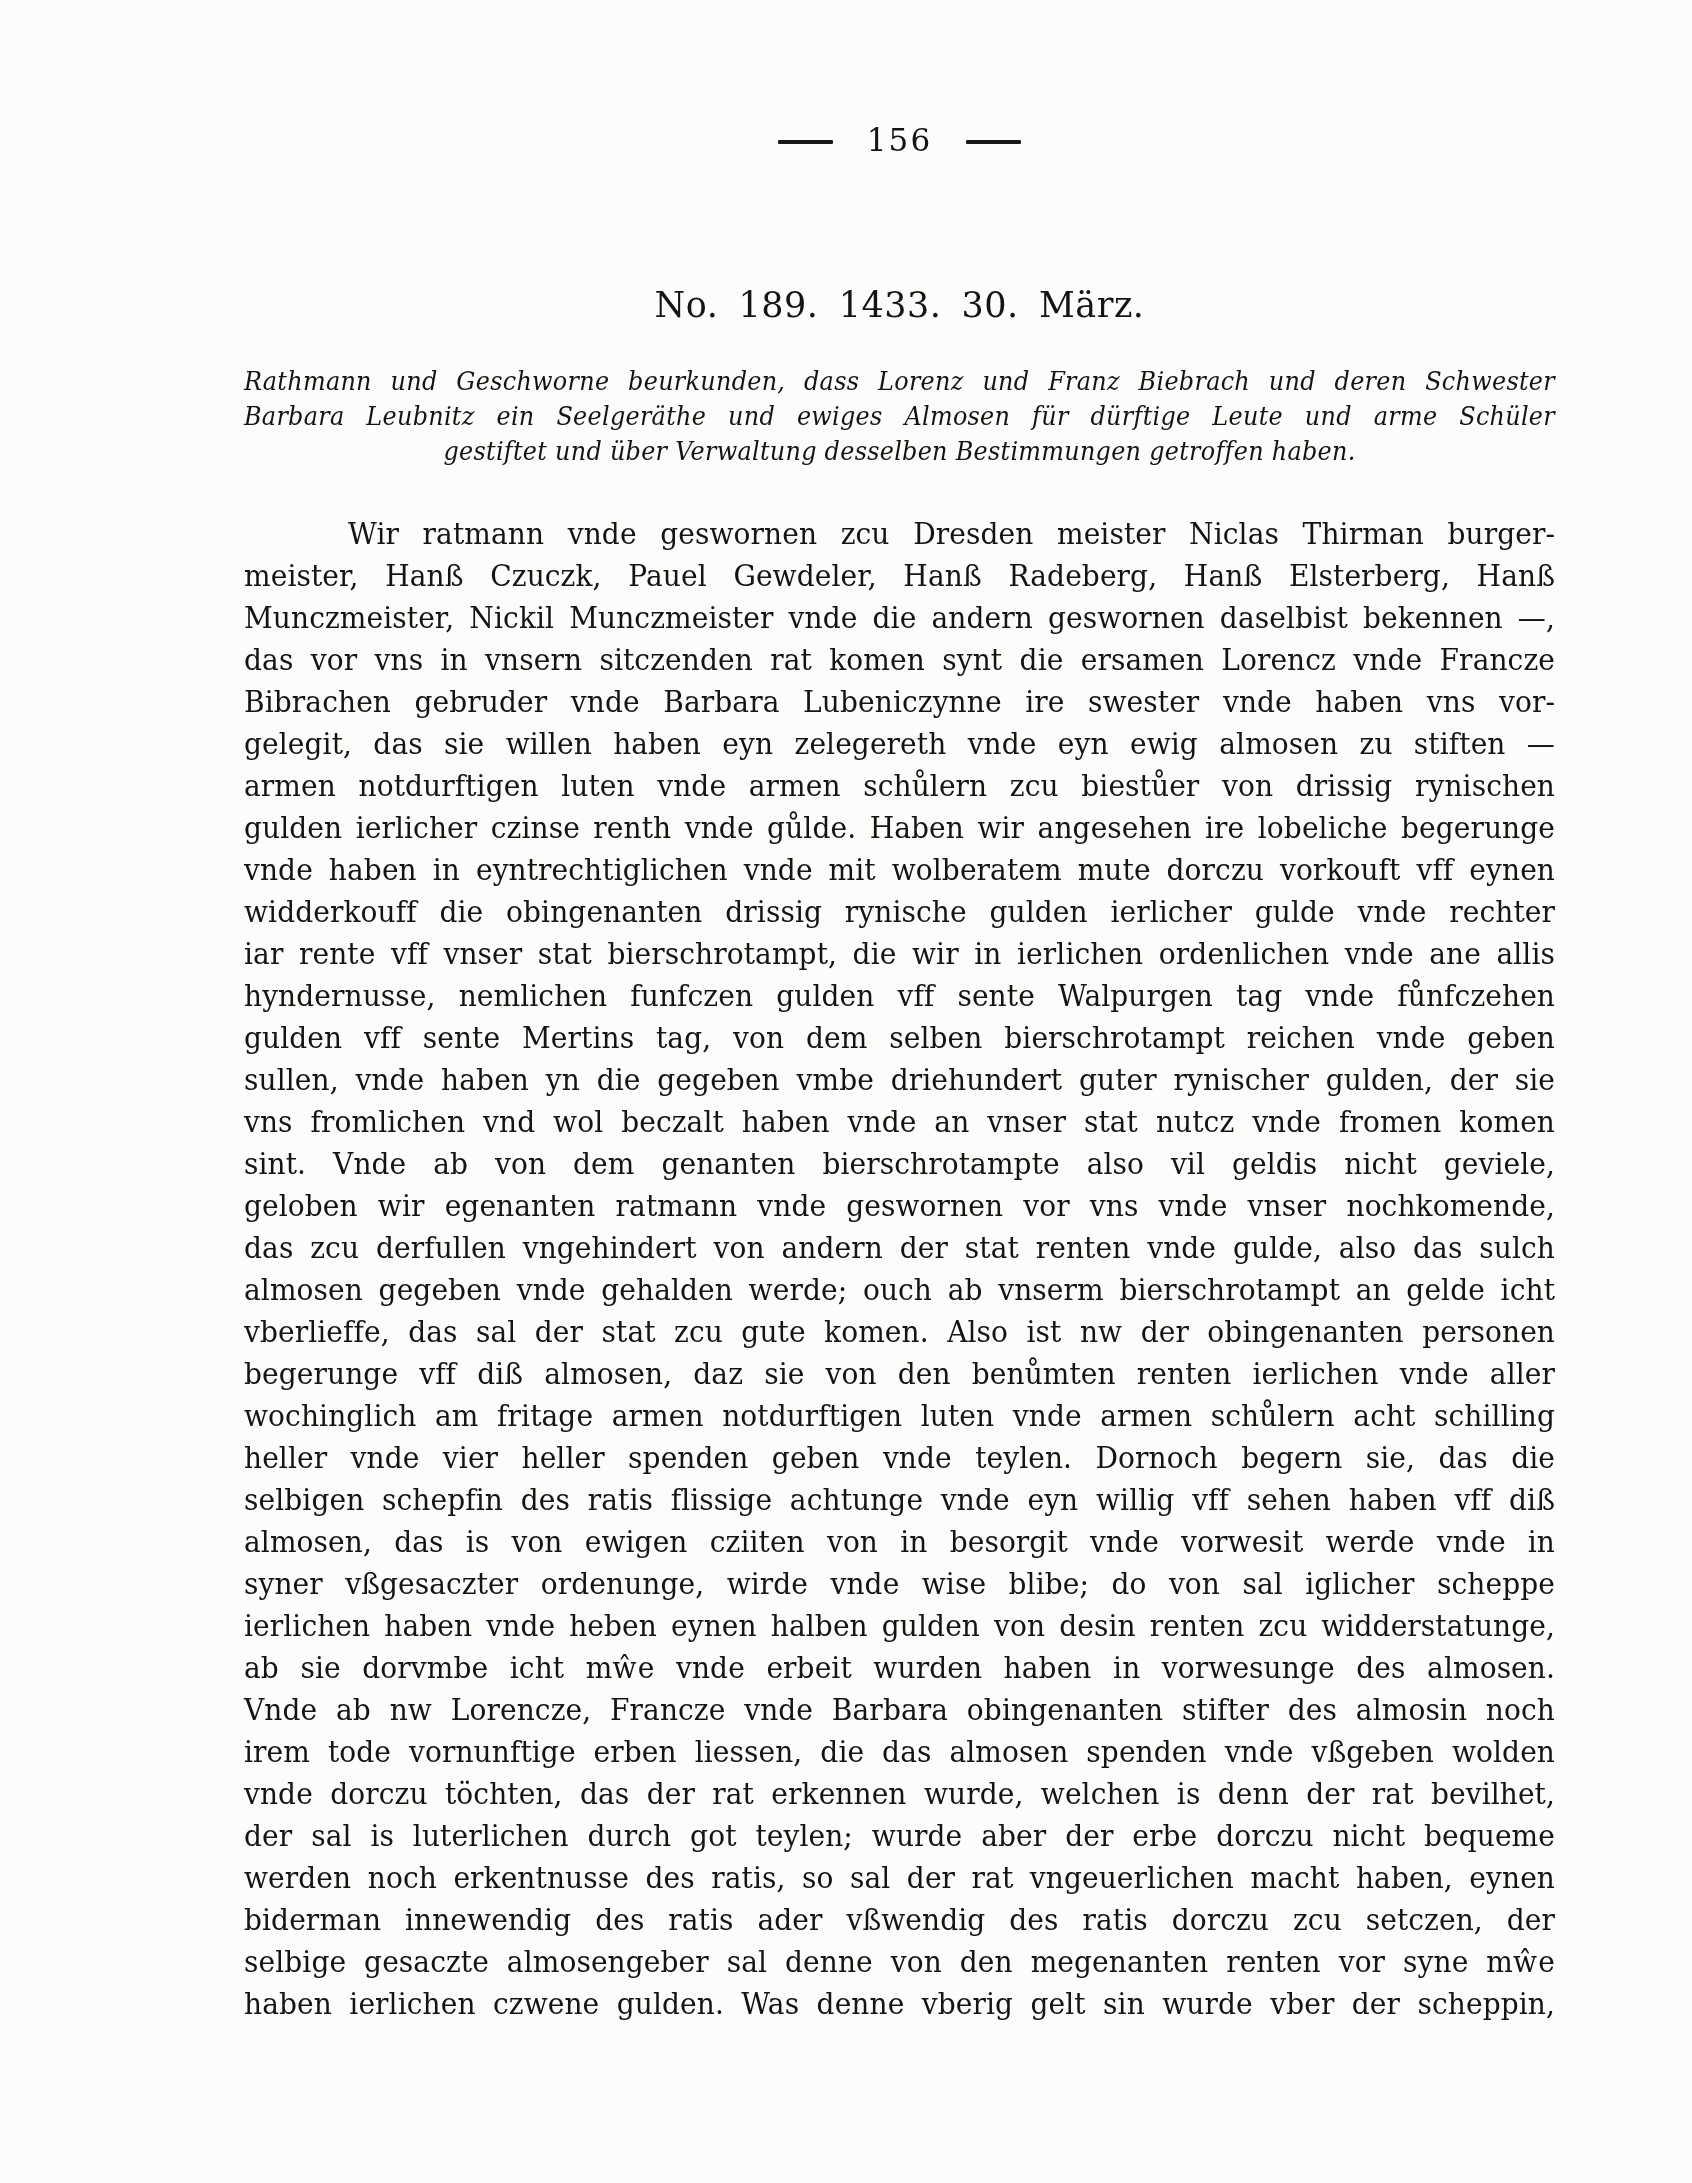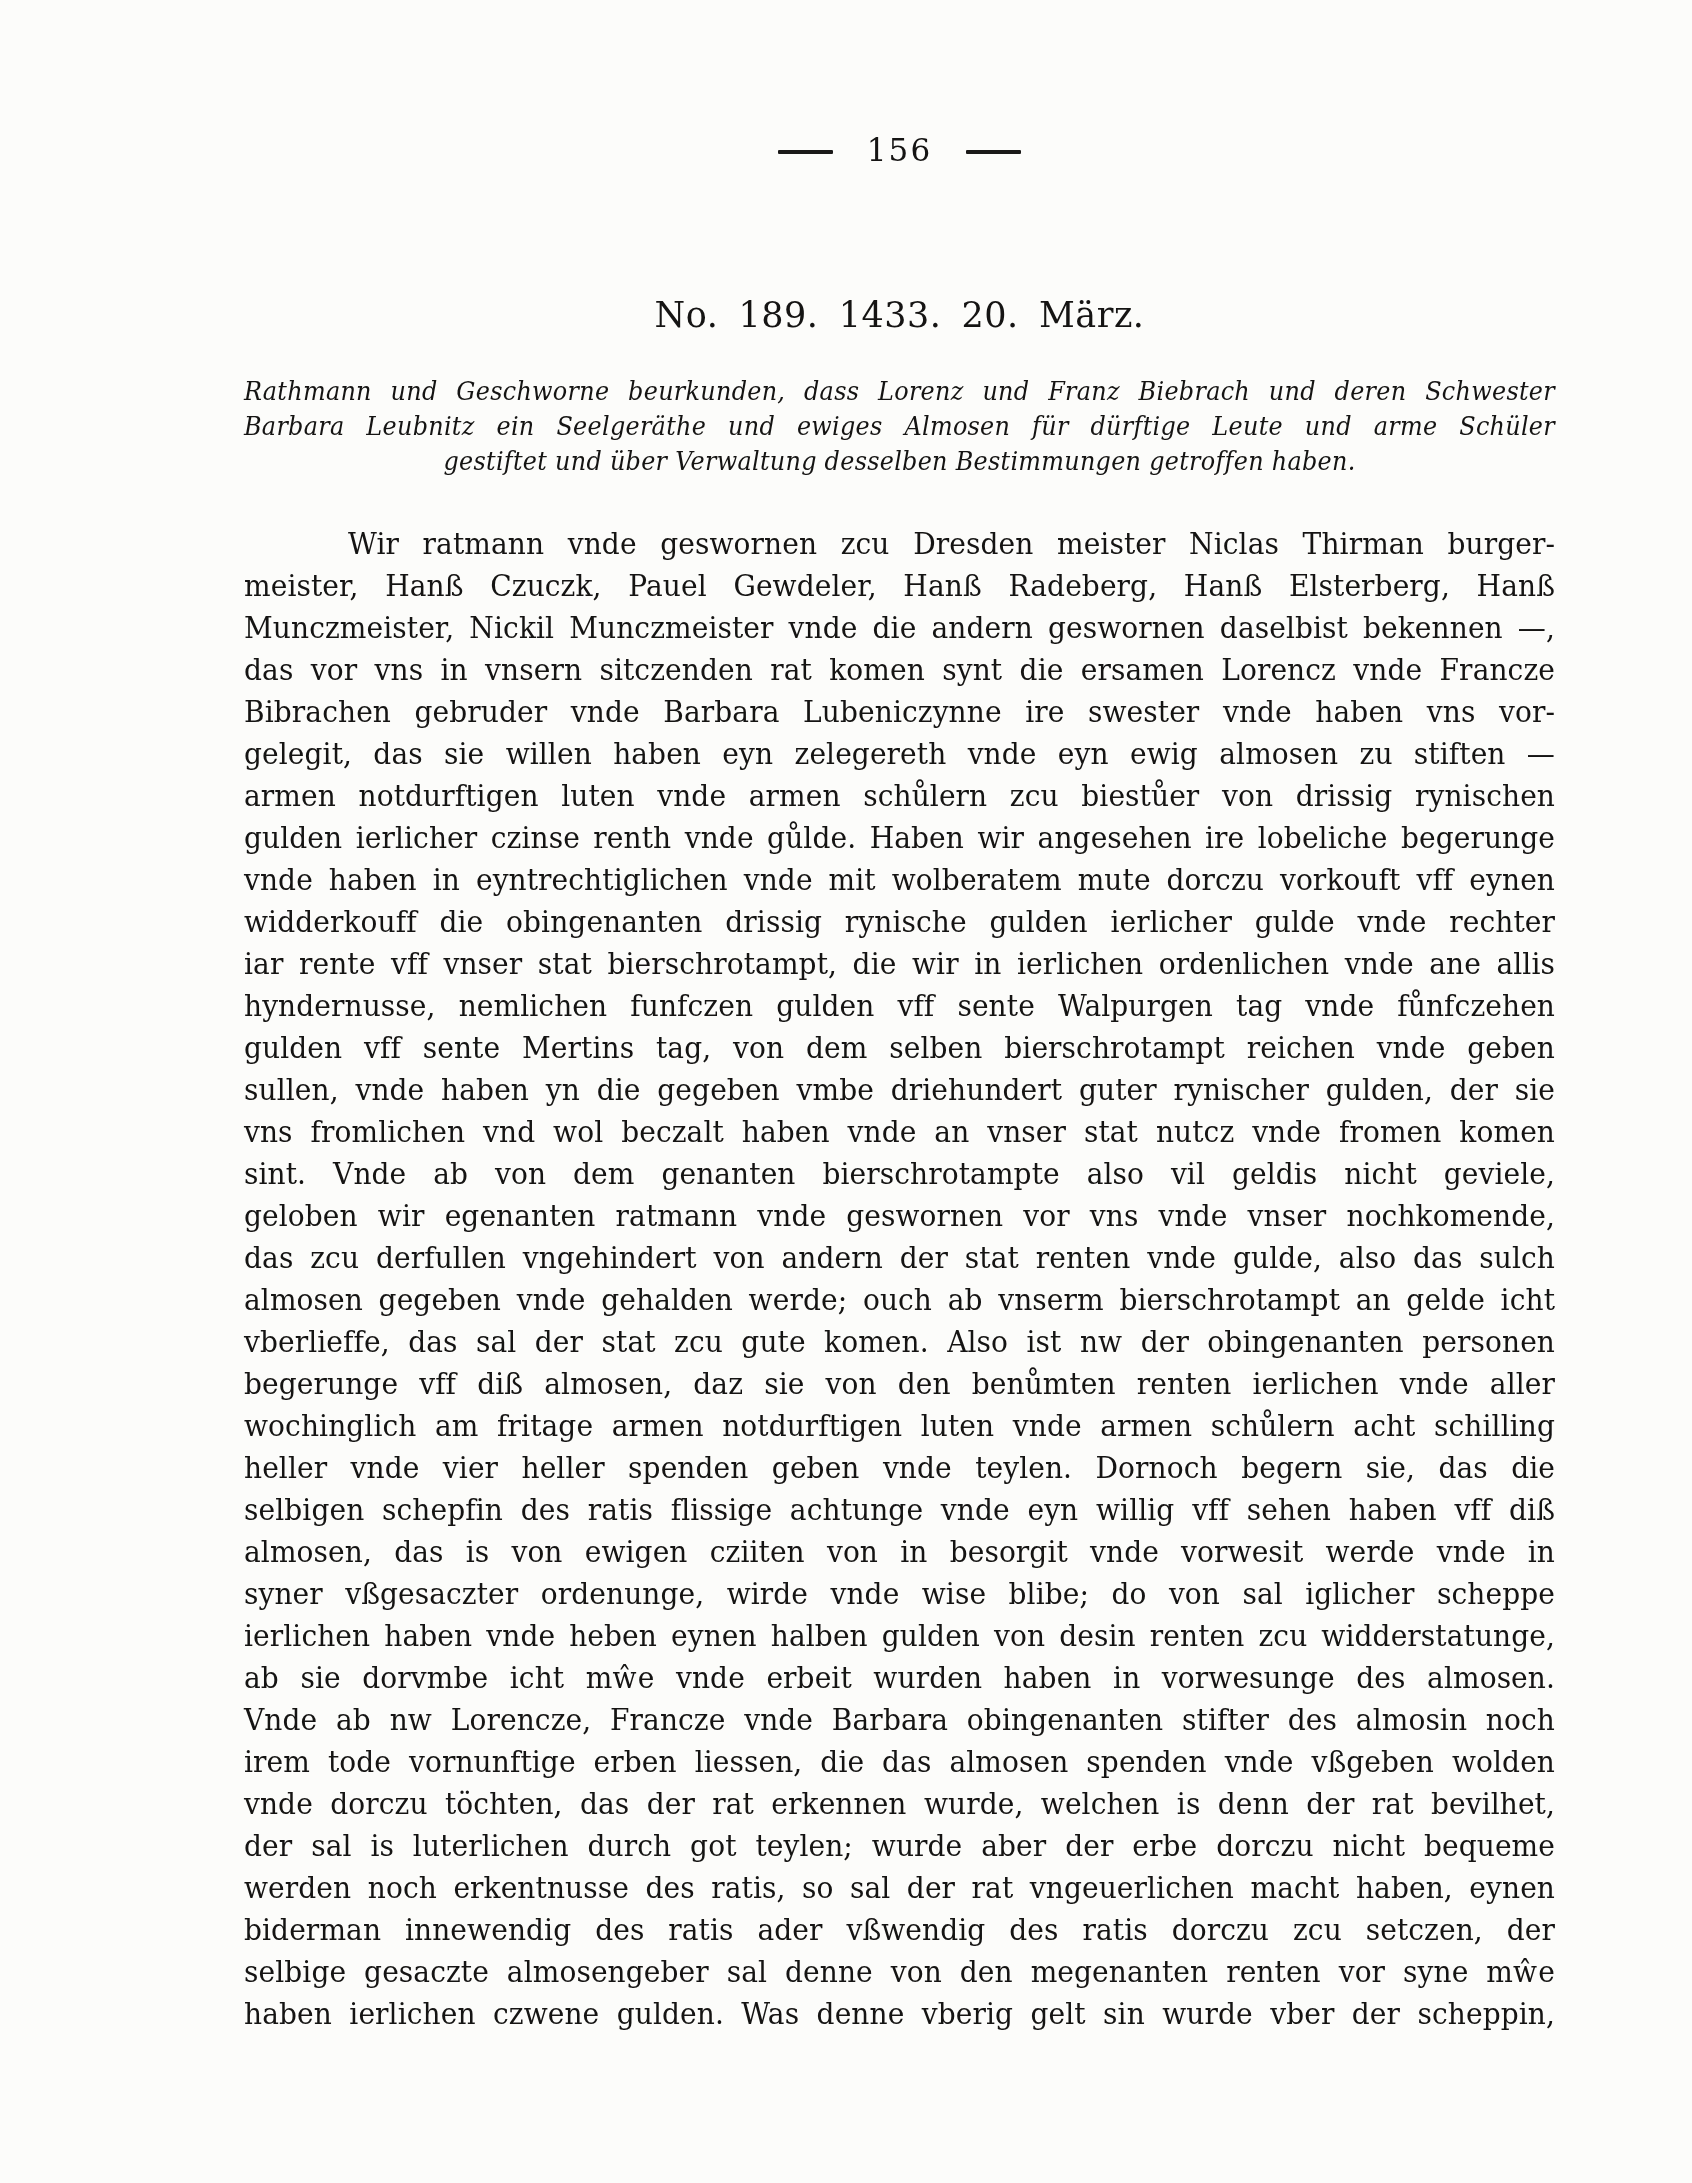--- a/index.html
+++ b/index.html
@@ -8,21 +8,21 @@
     height: 2183px;
     position: relative;
     background: #fcfcfa;
     color: #151413;
     font-family: "DejaVu Serif", "Liberation Serif", serif;
     overflow: hidden;
   }
   .column {
     position: absolute;
     left: 244px;
-    top: 14px;
+    top: 4px;
     width: 1311px;
   }
   
   .pagenum-row {
     margin-top: 121px;
     display: flex;
     justify-content: center;
     align-items: center;
     gap: 34px;
   }
@@ -83,21 +83,21 @@
 <body>
 
 <div class="column">
 
   <div class="pagenum-row">
     <div class="dash-rule"></div>
     <div class="pagenum">156</div>
     <div class="dash-rule"></div>
   </div>
 
-  <div class="heading">No. 189. 1433. 20. März.</div>
+  <div class="heading">No. 189. 1433. 30. März.</div>
 
   <div class="squeeze headnote-wrap">
       <div class="hn-line">Rathmann und Geschworne beurkunden, dass Lorenz und Franz Biebrach und deren Schwester</div>
       <div class="hn-line">Barbara Leubnitz ein Seelgeräthe und ewiges Almosen für dürftige Leute und arme Schüler</div>
       <div class="hn-line last">gestiftet und über Verwaltung desselben Bestimmungen getroffen haben.</div>
     </div>
 
   <div class="squeeze body-wrap">
       <div class="b-line indent">Wir ratmann vnde geswornen zcu Dresden meister Niclas Thirman burger-</div>
       <div class="b-line">meister, Hanß Czuczk, Pauel Gewdeler, Hanß Radeberg, Hanß Elsterberg, Hanß</div>

